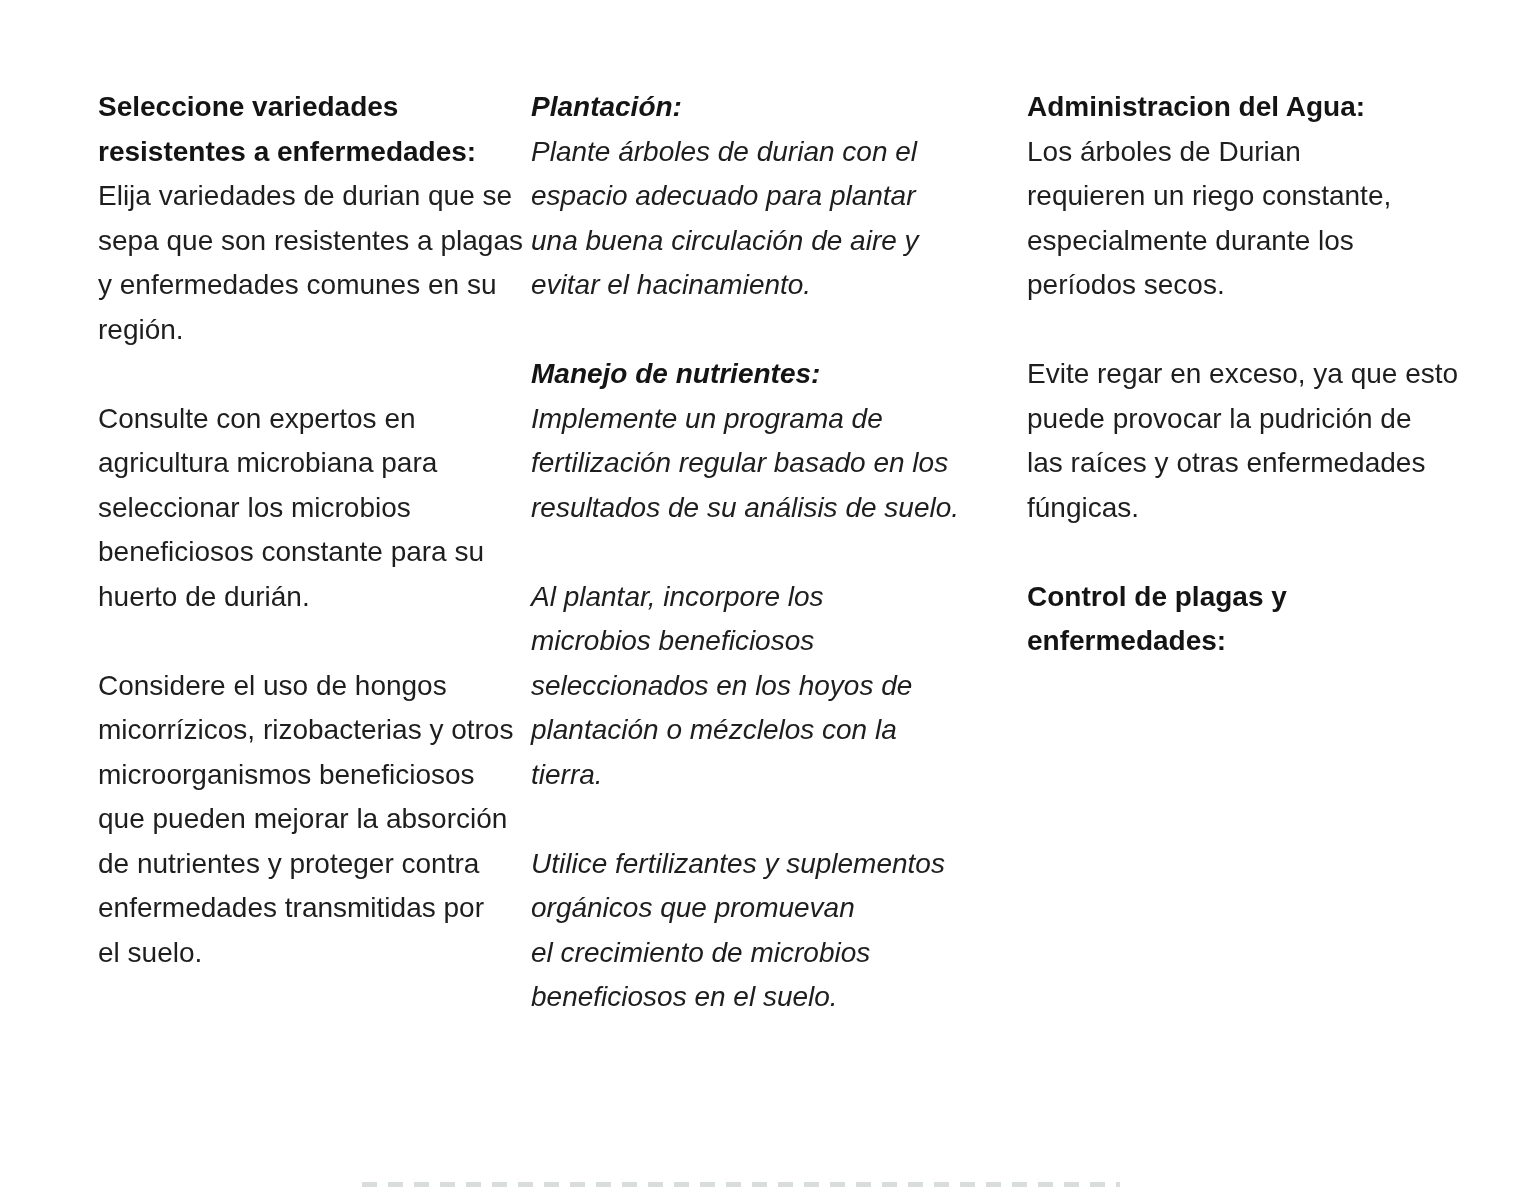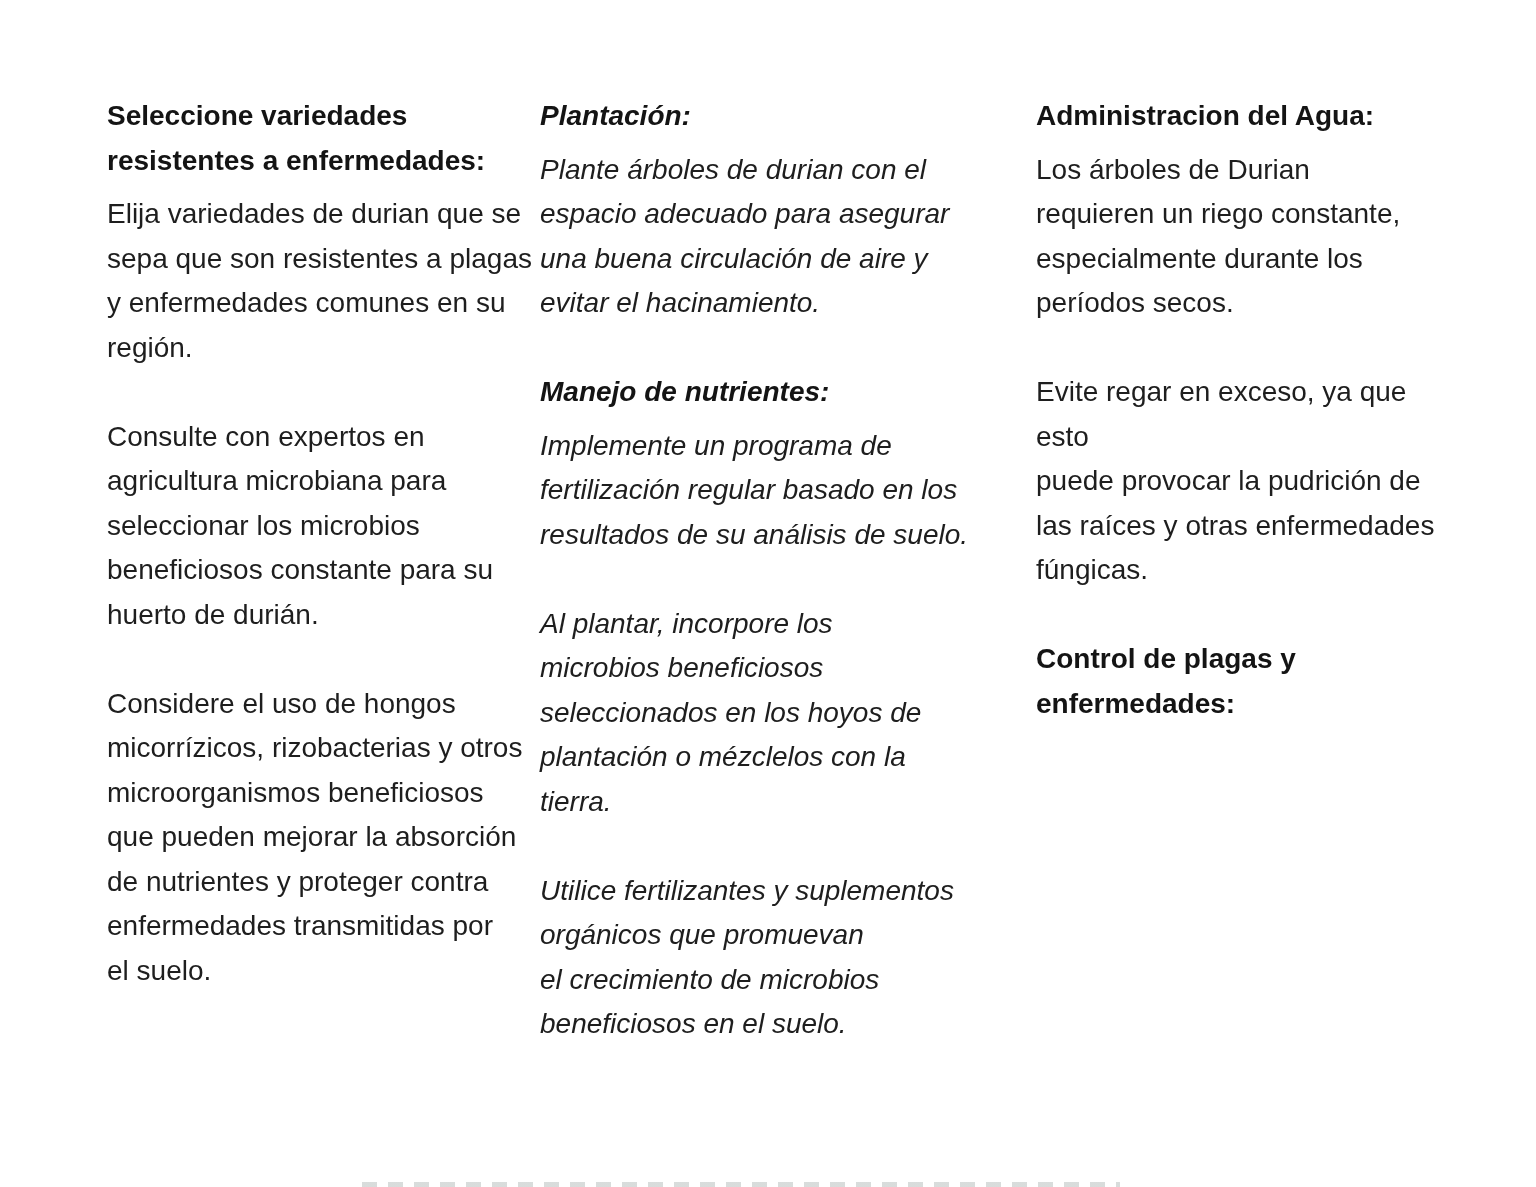--- a/index.html
+++ b/index.html
@@ -10,21 +10,21 @@
     position:relative;overflow:hidden;
     color:var(--body_text,#1e1e1e);
   }
   .page{position:absolute;inset:0;}
   .col{position:absolute;top:85px;width:448px;}
   .col-1{left:98px;}
   .col-2{left:531px;font-style:italic;}
   .col-3{left:1027px;}
   .block{margin-bottom:44.5px;}
   .block h3, .block p{
-    margin:9px;
+    margin:0;
     font-size:28px;
     line-height:44.5px;
     white-space:pre-line;
   }
   .block h3{font-weight:700;color:#141414;}
   .block p{font-weight:400;color:var(--body_text,#1e1e1e);}
   .footer{position:absolute;left:0;top:1103px;height:48px;}
   .cutoff-fragment{
     position:absolute;left:362px;top:1182px;width:758px;height:5px;
     background:repeating-linear-gradient(90deg,#ccd1d0 0 15px,transparent 15px 26px);
@@ -60,21 +60,21 @@
 de nutrientes y proteger contra
 enfermedades transmitidas por
 el suelo.</p>
     </div>
   </section>
 
   <section class="col col-2">
     <div class="block">
       <h3>Plantación:</h3>
       <p>Plante árboles de durian con el
-espacio adecuado para asegurar
+espacio adecuado para plantar
 una buena circulación de aire y
 evitar el hacinamiento.</p>
     </div>
     <div class="block">
       <h3>Manejo de nutrientes:</h3>
       <p>Implemente un programa de
 fertilización regular basado en los
 resultados de su análisis de suelo.</p>
     </div>
     <div class="block">

